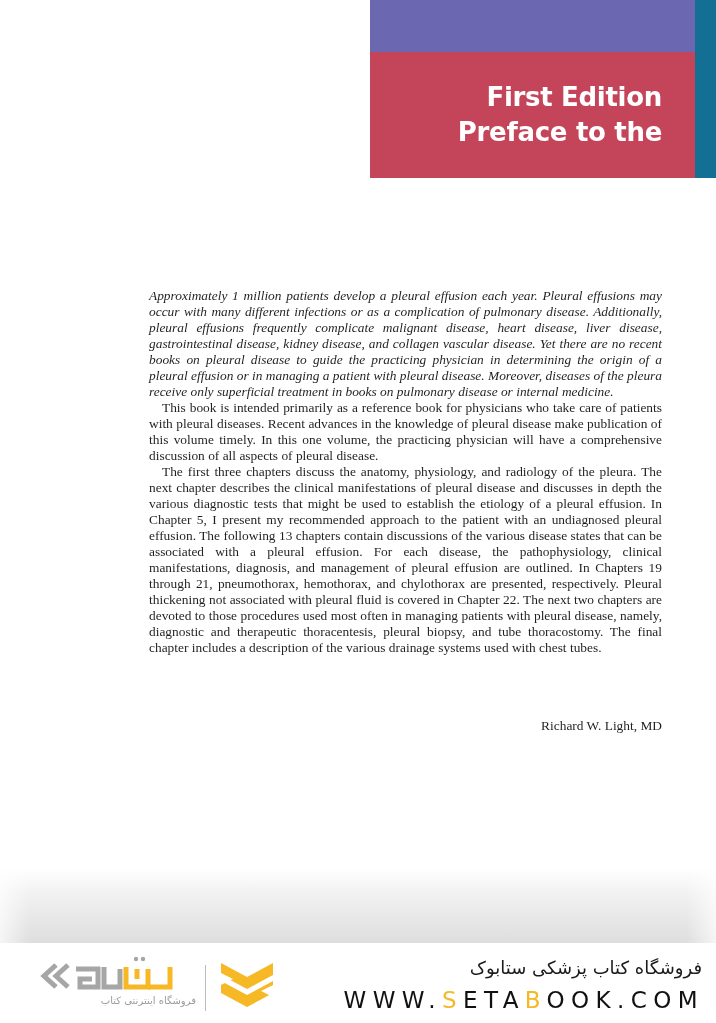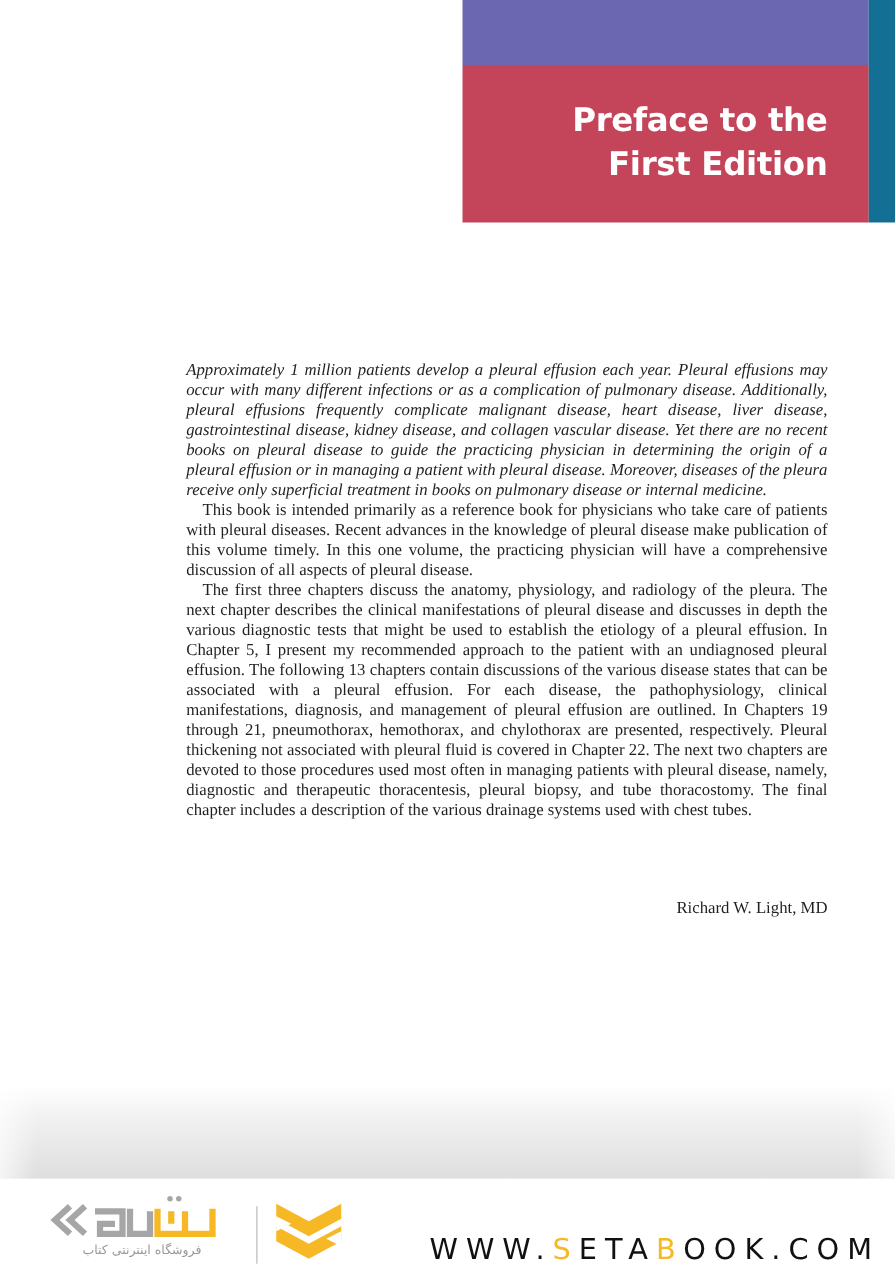--- a/index.html
+++ b/index.html
@@ -97,21 +97,21 @@
       width: 240px; height: 62px;
     }
     .logo-wordmark {
       position: absolute;
       left: 0; top: 0;
     }
     .logo-tagline {
       position: absolute;
       left: 30px; top: 40px;
       width: 130px;
-      text-align: left;
+      text-align: right;
       font-family: "DejaVu Sans", sans-serif;
       font-size: 10px;
       color: #9a9a9a;
       direction: rtl;
     }
     .logo-divider {
       position: absolute;
       left: 169px; top: 10px;
       width: 1px; height: 46px;
       background: #bdbdbd;
@@ -141,22 +141,22 @@
     .store-url .hl { color: #f7b825; }
   </style>
 </head>
 <body>
 
 <div class="hdr-purple"></div>
 <div class="hdr-red"></div>
 <div class="hdr-teal"></div>
 
 <h1 class="chapter-title">
+  <span>First Edition</span>
   <span>Preface to the</span>
-  <span>First Edition</span>
 </h1>
 
 <div class="body-text">
   <p>Approximately 1 million patients develop a pleural effusion each year. Pleural effusions may occur with many different infections or as a complication of pulmonary disease. Additionally, pleural effusions frequently complicate malignant disease, heart disease, liver disease, gastrointestinal disease, kidney disease, and collagen vascular disease. Yet there are no recent books on pleural disease to guide the practicing physician in determining the origin of a pleural effusion or in managing a patient with pleural disease. Moreover, diseases of the pleura receive only superficial treatment in books on pulmonary disease or internal medicine.</p>
   <p>This book is intended primarily as a reference book for physicians who take care of patients with pleural diseases. Recent advances in the knowledge of pleural disease make publication of this volume timely. In this one volume, the practicing physician will have a comprehensive discussion of all aspects of pleural disease.</p>
   <p>The first three chapters discuss the anatomy, physiology, and radiology of the pleura. The next chapter describes the clinical manifestations of pleural disease and discusses in depth the various diagnostic tests that might be used to establish the etiology of a pleural effusion. In Chapter 5, I present my recommended approach to the patient with an undiagnosed pleural effusion. The following 13 chapters contain discussions of the various disease states that can be associated with a pleural effusion. For each disease, the pathophysiology, clinical manifestations, diagnosis, and management of pleural effusion are outlined. In Chapters 19 through 21, pneumothorax, hemothorax, and chylothorax are presented, respectively. Pleural thickening not associated with pleural fluid is covered in Chapter 22. The next two chapters are devoted to those procedures used most often in managing patients with pleural disease, namely, diagnostic and therapeutic thoracentesis, pleural biopsy, and tube thoracostomy. The final chapter includes a description of the various drainage systems used with chest tubes.</p>
 </div>
 
 <div class="signature">Richard W. Light, MD</div>
 
@@ -185,17 +185,18 @@
     <span class="logo-emblem">
       <svg width="56" height="54" viewBox="0 0 56 54">
         <polygon points="2,4 28,18 54,4 54,16 28,30 2,16" fill="#f7b825"></polygon>
         <polygon points="2,22 28,36 54,22 54,34 28,48 2,34" fill="#f7b825"></polygon>
         <polygon points="2,14 14,20 2,26" fill="#ffffff"></polygon>
         <polygon points="54,26 42,32 54,38" fill="#ffffff"></polygon>
       </svg>
     </span>
   </div>
 
+  <div class="store-name">فروشگاه کتاب پزشکی ستابوک</div>
 
   <a class="store-url">
     <span>WWW.</span><span class="hl">S</span><span>ETA</span><span class="hl">B</span><span>OOK.COM</span>
   </a>
 </div>
 
 </body></html>

